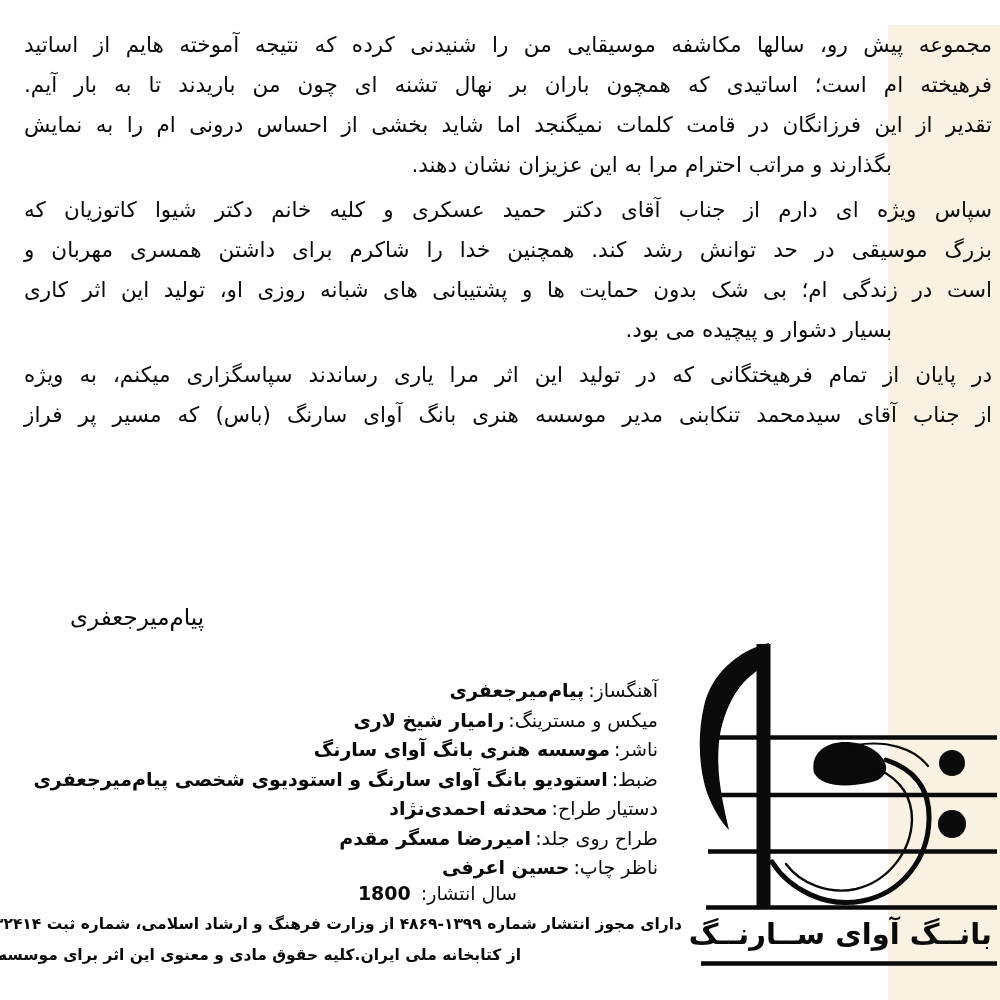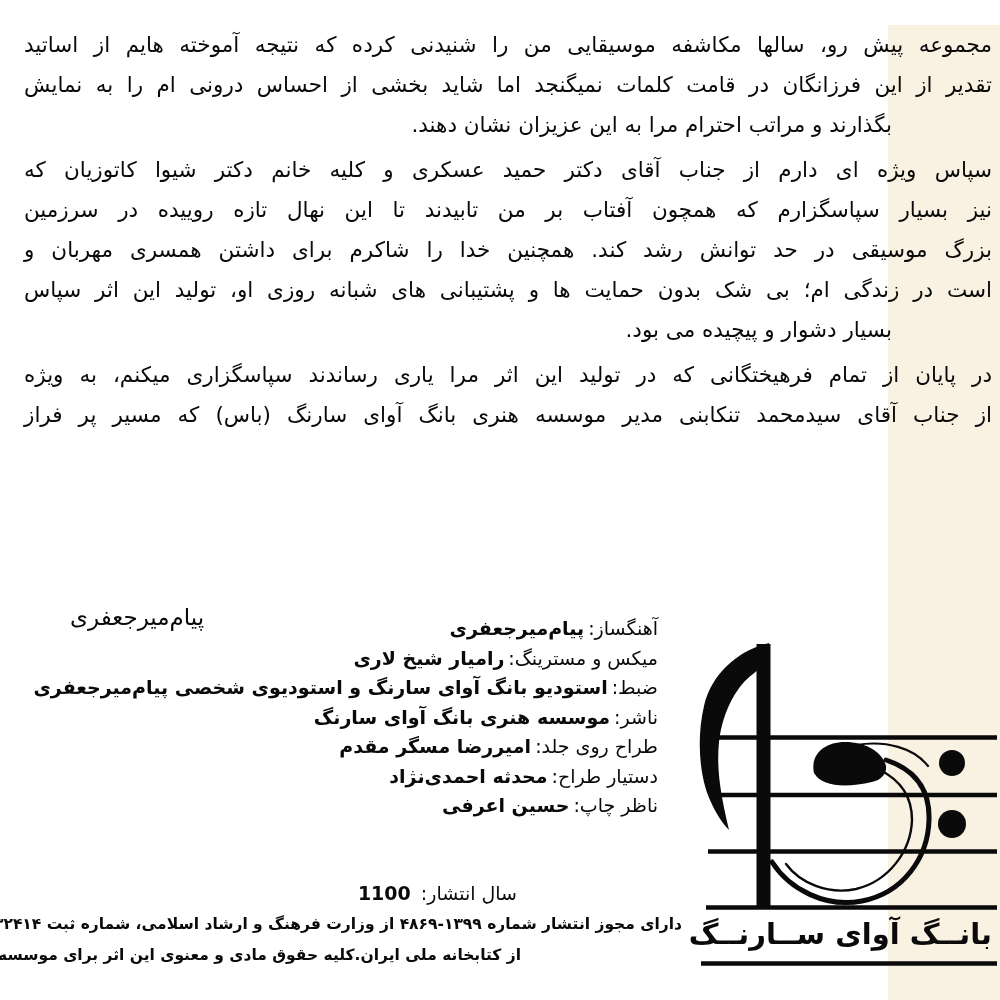--- a/index.html
+++ b/index.html
@@ -23,21 +23,21 @@
     height:40px;line-height:40px;white-space:nowrap;
     text-align:justify;text-align-last:justify;
   }
   .tline.last{text-align:left;text-align-last:right;padding-right:100px;}
   #signature{
     position:absolute;top:604px;left:70px;direction:rtl;
     font-size:23px;white-space:nowrap;
   }
   
   #credits{
-    position:absolute;top:614px;right:342px;direction:rtl;text-align:right;
+    position:absolute;top:676px;right:342px;direction:rtl;text-align:right;
     font-size:19px;
   }
   .credit-row{height:29.5px;line-height:29.5px;white-space:nowrap;}
   .credit-label{font-weight:normal;}
   .credit-value{font-weight:bold;margin-right:4px;}
   #year-row{
     position:absolute;top:882px;right:483px;direction:rtl;
     font-size:19px;white-space:nowrap;
   }
   #year-row b{margin-right:4px;}
@@ -58,51 +58,51 @@
 </head>
 <body>
 
 <div id="page" style="color: rgb(10, 10, 10);">
 
   <div id="accent-band" style="background: rgb(249, 241, 226);"></div>
 
   <div id="letter">
       <div class="para">
         <div class="tline">مجموعه پیش رو، سالها مکاشفه موسیقایی من را شنیدنی کرده که نتیجه آموخته هایم از اساتید</div>
+        <div class="tline">فرهیخته ام است؛ اساتیدی که همچون باران بر نهال تشنه ای چون من باریدند تا به بار آیم.</div>
         <div class="tline">تقدیر از این فرزانگان در قامت کلمات نمیگنجد اما شاید بخشی از احساس درونی ام را به نمایش</div>
         <div class="tline last">بگذارند و مراتب احترام مرا به این عزیزان نشان دهند.</div>
       </div>
       <div class="para">
         <div class="tline">سپاس ویژه ای دارم از جناب آقای دکتر حمید عسکری و کلیه خانم دکتر شیوا کاتوزیان که</div>
-        <div class="tline">نیز بسیار سپاسگزارم که همچون آفتاب بر من تابیدند تا این نهال تازه روییده در سرزمین</div>
         <div class="tline">بزرگ موسیقی در حد توانش رشد کند. همچنین خدا را شاکرم برای داشتن همسری مهربان و</div>
-        <div class="tline">است در زندگی ام؛ بی شک بدون حمایت ها و پشتیبانی های شبانه روزی او، تولید این اثر سپاس</div>
+        <div class="tline">است در زندگی ام؛ بی شک بدون حمایت ها و پشتیبانی های شبانه روزی او، تولید این اثر کاری</div>
         <div class="tline last">بسیار دشوار و پیچیده می بود.</div>
       </div>
       <div class="para">
         <div class="tline">در پایان از تمام فرهیختگانی که در تولید این اثر مرا یاری رساندند سپاسگزاری میکنم، به ویژه</div>
         <div class="tline">از جناب آقای سیدمحمد تنکابنی مدیر موسسه هنری بانگ آوای سارنگ (باس) که مسیر پر فراز</div>
       </div>
     </div>
 
   <div id="signature">پیام‌میرجعفری</div>
 
   <div id="credits">
       <div class="credit-row"><span class="credit-label">آهنگساز:</span><b class="credit-value">پیام‌میرجعفری</b></div>
       <div class="credit-row"><span class="credit-label">میکس و مسترینگ:</span><b class="credit-value">رامیار شیخ لاری</b></div>
+      <div class="credit-row"><span class="credit-label">ناشر:</span><b class="credit-value">موسسه هنری بانگ آوای سارنگ</b></div>
       <div class="credit-row"><span class="credit-label">ضبط:</span><b class="credit-value">استودیو بانگ آوای سارنگ و استودیوی شخصی پیام‌میرجعفری</b></div>
-      <div class="credit-row"><span class="credit-label">ناشر:</span><b class="credit-value">موسسه هنری بانگ آوای سارنگ</b></div>
+      <div class="credit-row"><span class="credit-label">دستیار طراح:</span><b class="credit-value">محدثه احمدی‌نژاد</b></div>
       <div class="credit-row"><span class="credit-label">طراح روی جلد:</span><b class="credit-value">امیررضا مسگر مقدم</b></div>
-      <div class="credit-row"><span class="credit-label">دستیار طراح:</span><b class="credit-value">محدثه احمدی‌نژاد</b></div>
       <div class="credit-row"><span class="credit-label">ناظر چاپ:</span><b class="credit-value">حسین اعرفی</b></div>
     </div>
 
   <div id="year-row">
     <span>سال انتشار:</span>
-    <b>1100</b>
+    <b>1800</b>
   </div>
 
   <div id="legal-line-1" class="legal-line">دارای مجوز انتشار شماره ۱۳۹۹-۴۸۶۹ از وزارت فرهنگ و ارشاد اسلامی، شماره ثبت ۳۲۴۱۴و</div>
   <div id="legal-line-2" class="legal-line">از کتابخانه ملی ایران.کلیه حقوق مادی و معنوی این اثر برای موسسه باس محفوظ است.</div>
 
   <svg id="logo-svg" viewBox="0 0 1000 1000" aria-hidden="true">
     <g stroke="#0a0a0a" stroke-width="4.4">
       <line x1="712" y1="737.5" x2="997" y2="737.5"></line>
       <line x1="710" y1="795" x2="997" y2="795"></line>
       <line x1="708" y1="851.5" x2="997" y2="851.5"></line>

